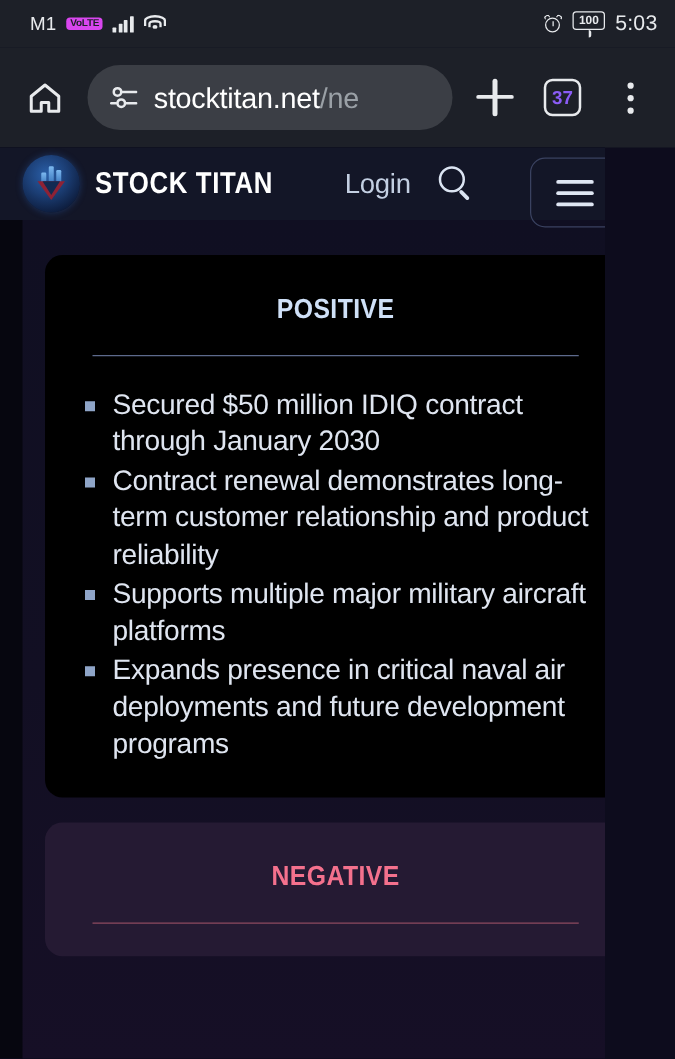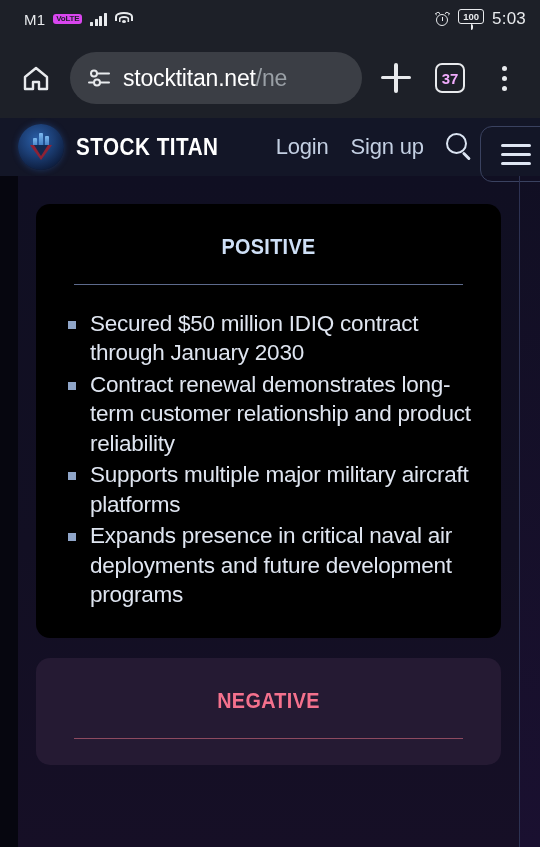--- a/index.html
+++ b/index.html
@@ -69,27 +69,27 @@
   .tune-ico { width:22px; height:20px; flex:0 0 auto; }
   .urltext { font-size:23px; color:#ffffff; white-space:nowrap; letter-spacing:-0.2px; }
   .urltext .dim { color:#9aa0a6; }
   .plus-ico { width:30px; height:30px; position:relative; }
   .plus-ico:before, .plus-ico:after { content:""; position:absolute; background:#e8eaed; border-radius:2px; }
   .plus-ico:before { left:0; top:13px; width:30px; height:3.4px; }
   .plus-ico:after { top:0; left:13.3px; width:3.4px; height:30px; }
   .tabcount {
     width:30px; height:30px; border:2.6px solid #e8eaed; border-radius:7px;
     display:flex; align-items:center; justify-content:center;
-    font-size:15px; font-weight:bold; color:#f0abfc;
+    font-size:15px; font-weight:bold; color:#8b5cf6;
   }
   .kebab { width:5px; display:flex; flex-direction:column; gap:5px; align-items:center; }
   .kebab i { width:5px; height:5px; background:#e8eaed; border-radius:50%; display:block; }
 
   
-  .viewport { position:relative; width:540px; height:729px; background:#0b0a1c; overflow:hidden; }
+  .viewport { position:relative; width:484px; height:729px; background:#0b0a1c; overflow:hidden; }
 
   .sitebar {
     height:58px; background:#131627;
     display:flex; align-items:center; padding-left:18px; gap:0;
     position:relative; z-index:3;
   }
   .logo { width:46px; height:46px; border-radius:50%; flex:0 0 auto; position:relative;
     background:radial-gradient(circle at 42% 34%, #2a5fa8 0%, #1b3d73 42%, #0d1c3c 78%, #0a1227 100%);
     overflow:hidden; box-shadow:0 0 6px rgba(40,90,170,.45); }
   .logo .bars3 { position:absolute; left:50%; top:9px; transform:translateX(-50%);
@@ -238,21 +238,20 @@
           <i></i>
           <i></i>
           <i></i>
         </span>
       <span class="arrow"></span>
       <span class="arrow2"></span>
     </div>
     <div class="brand">STOCK TITAN</div>
     <div class="navlinks">
       <a class="navlink">Login</a>
-      <a class="navlink">Sign up</a>
     </div>
     <div class="search-ico">
       <span class="circ"></span>
         <span class="stick"></span>
     </div>
     <div class="hamburger-box">
       <span class="hamburger">
           <i></i>
           <i></i>
           <i></i>

